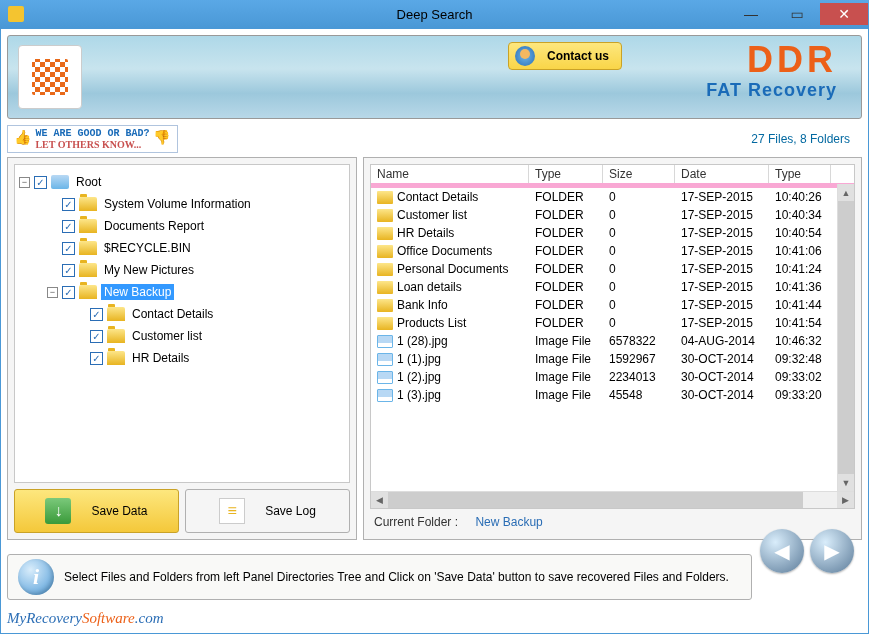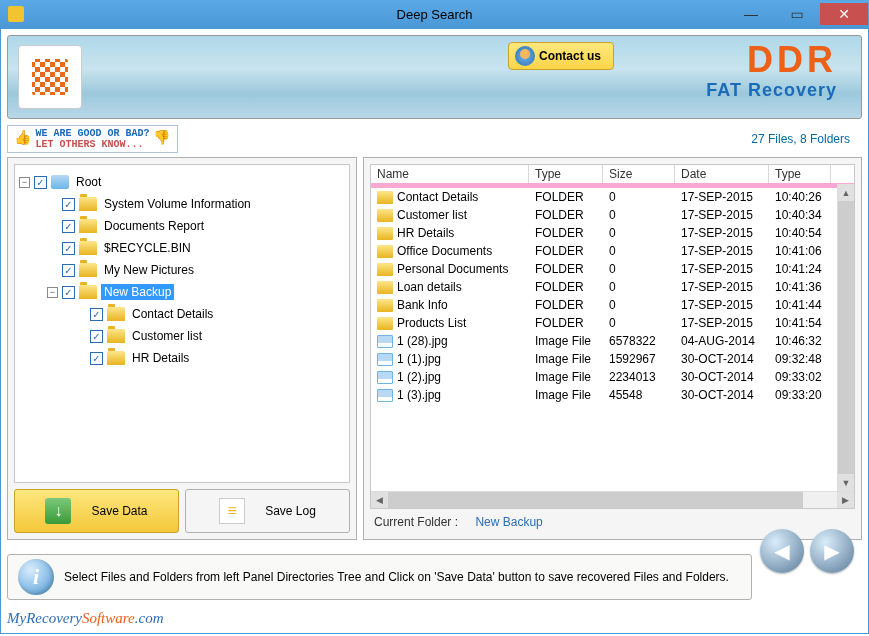--- a/index.html
+++ b/index.html
@@ -13,33 +13,33 @@
 .titlebar .win-btn { width: 46px; height: 22px; display: flex; align-items: center; justify-content: center; color: #333; font-size: 14px; cursor: pointer; }
 .titlebar .win-btn.close { background: #c8504f; color: #fff; width: 48px; height: 22px; margin-right: 1px; }
 
 
 .window-body { border: 1px solid #4a98d6; background: #fff; height: 606px; padding: 6px; display: flex; flex-direction: column; }
 
 
 .header-banner { height: 84px; background: linear-gradient(180deg, #aed8e8 0%, #c8e4ee 40%, #9cc8dc 70%, #b8d8e8 100%); border: 1px solid #999; border-radius: 3px; position: relative; display: flex; align-items: center; }
 .logo-box { width: 64px; height: 64px; background: #fff; border: 1px solid #ccc; border-radius: 4px; margin-left: 10px; display: flex; align-items: center; justify-content: center; }
 .logo-grid { width: 36px; height: 36px; background: repeating-conic-gradient(#e8691a 0% 25%, #fff 0% 50%) 50% / 10px 10px; border-radius: 2px; }
-.contact-btn { position: absolute; left: 500px; top: 6px; background: linear-gradient(#fde77e, #f9d548); border: 1px solid #c9a227; border-radius: 4px; padding: 3px 12px 3px 6px; display: flex; align-items: center; gap: 4px; font-size: 12px; font-weight: bold; cursor: pointer; }
+.contact-btn { position: absolute; left: 500px; top: 6px; background: linear-gradient(#fde77e, #f9d548); border: 1px solid #c9a227; border-radius: 4px; padding: 3px 12px 3px 6px; display: flex; align-items: center; gap: 12px; font-size: 12px; font-weight: bold; cursor: pointer; }
 .contact-btn .icon { width: 20px; height: 20px; border-radius: 50%; background: radial-gradient(#6bb5e8, #2a6db5); position: relative; }
 .contact-btn .icon::after { content:""; position:absolute; width:10px; height:10px; background:#f4b860; border-radius:50%; top:3px; left:5px; }
 .brand { position: absolute; right: 24px; top: 6px; text-align: right; }
 .brand-name { font-family: Impact, 'Arial Black', sans-serif; font-size: 36px; letter-spacing: 4px; color: #ec6018; font-weight: bold; line-height: 1; }
 .brand-sub { font-family: 'Arial', sans-serif; font-size: 18px; color: #1a6bb8; font-weight: bold; letter-spacing: 1px; margin-top: 2px; }
 
 
 .status-row { display: flex; align-items: center; margin-top: 6px; }
 .rating-box { border: 1px solid #b0c4de; background: #fff; padding: 2px 6px; display: flex; align-items: center; gap: 4px; font-family: 'Courier New', monospace; font-size: 10px; font-weight: bold; line-height: 1.1; }
 .rating-box .thumb { color: #2a6db5; font-size: 14px; }
 .rating-box .line1 { color: #1a6bb8; }
-.rating-box .line2 { color: #c8504f; }
+.rating-box .line2 { color: #c8504f; font-family: Liberation Serif, serif; }
 .status-text { margin-left: auto; margin-right: 12px; color: #0369a1; font-size: 12px; }
 
 
 .main-panels { display: flex; gap: 6px; margin-top: 4px; flex: 1; min-height: 0; }
 .panel { border: 1px solid #b0b0b0; background: #f5f5f5; display: flex; flex-direction: column; }
 .panel-left { width: 350px; }
 .panel-right { flex: 1; }
 
 
 .tree-wrap { flex: 1; display: flex; border: 1px solid #c8c8c8; background: #fff; margin: 6px; overflow: hidden; }

